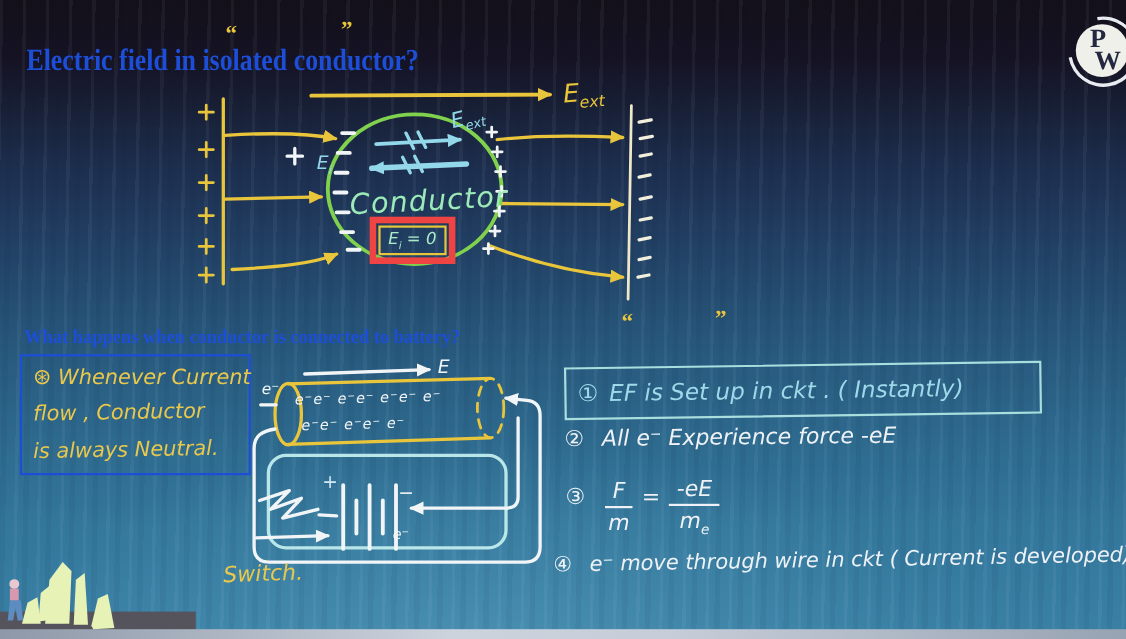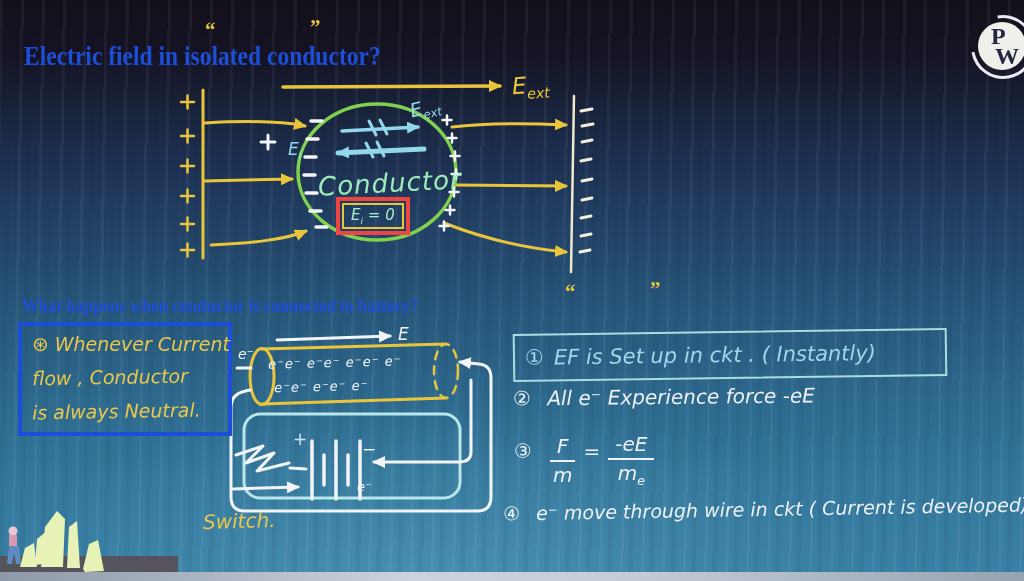--- a/index.html
+++ b/index.html
@@ -21,25 +21,25 @@
   .serifhead{font-family:"Liberation Serif","DejaVu Serif",serif;font-weight:700;color:#1d4ed8;}
   .scaleX{display:inline-block;transform-origin:left center;}
   .quote{font-family:"Liberation Serif",serif;font-weight:700;color:#e9c53c;font-size:21px;z-index:3;}
   sub.sb{font-size:.62em;font-style:italic;}
   .lbl{z-index:3;white-space:nowrap;}
   svg.overlay{position:absolute;left:0;top:0;z-index:2;}
   .bottombar{position:absolute;left:0;bottom:0;width:1024px;height:9px;z-index:1;
     background:linear-gradient(90deg,#8e98a8,#ccd3dd 40%,#c6cdd8 60%,#97a2b2);}
   .darkpatch{position:absolute;left:0;top:556px;width:178px;height:17px;background:#55545c;z-index:1;}
   
-  .notebox{left:18px;top:322px;width:206px;height:106px;border:4px solid #1d4ed8;z-index:3;}
+  .notebox{left:18px;top:322px;width:206px;height:106px;border:2px solid #1d4ed8;z-index:3;}
   .nb-line{position:absolute;left:10px;color:#eac84b;font-size:19px;white-space:nowrap;}
   .nb-marker{font-style:normal;margin-right:6px;font-size:20px;}
   
-  .eibox{left:336px;top:197px;border:4px solid #ef4444;padding:2px;z-index:3;}
+  .eibox{left:336px;top:197px;border:6px solid #ef4444;padding:2px;z-index:3;}
   .eibox-in{border:2px solid #e9c53c;padding:1px 7px;color:#a9ecc9;font-size:15px;font-style:italic;white-space:nowrap;}
   
   .p1box{left:513px;top:331px;width:420px;height:44px;border:2px solid #a9dede;z-index:3;
     transform:rotate(-0.8deg);display:flex;align-items:center;padding-left:10px;color:#9ed9ea;font-size:21px;white-space:nowrap;}
   .pline{z-index:3;color:#eef2f6;white-space:nowrap;}
   .pnum{margin-right:10px;font-style:normal;}
   .frac{display:inline-flex;flex-direction:column;align-items:center;margin:0 8px;transform:translateY(10px);}
   .frac .fn{padding:0 7px 3px;border-bottom:2.5px solid #eef2f6;line-height:1.05;}
   .frac .fd{padding-top:3px;line-height:1.05;}
   .p3row{display:flex;align-items:center;font-size:20px;}

